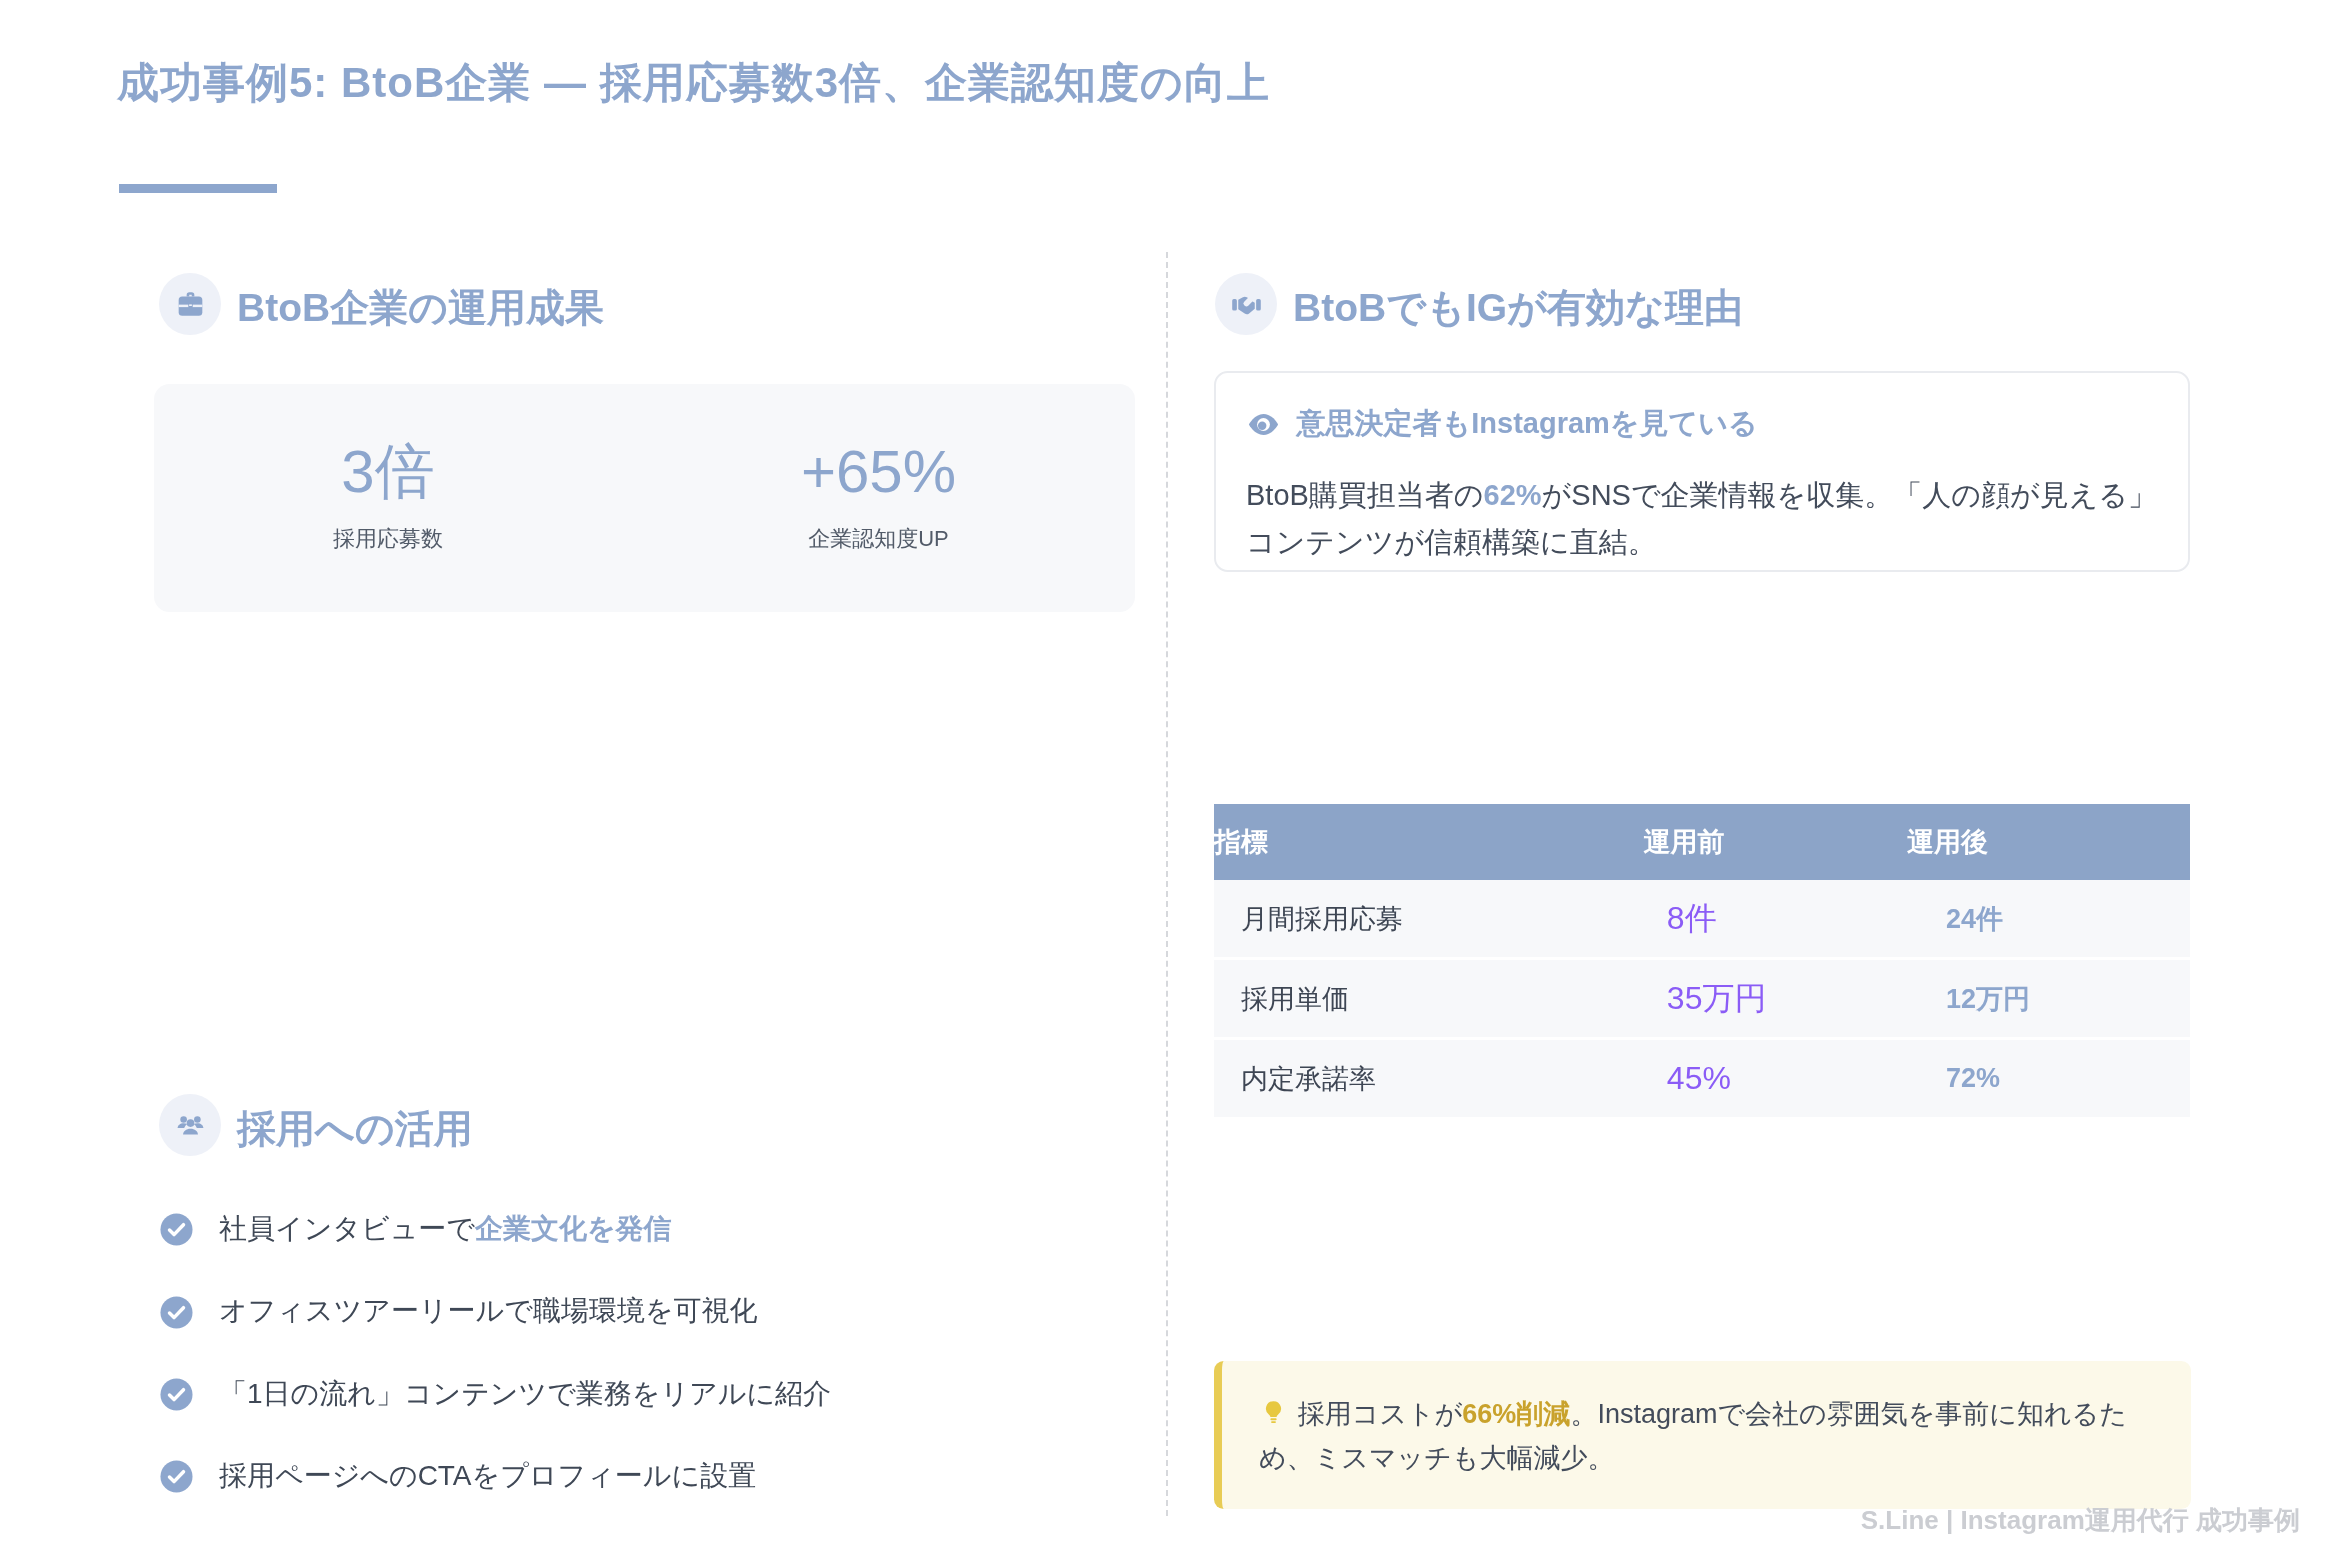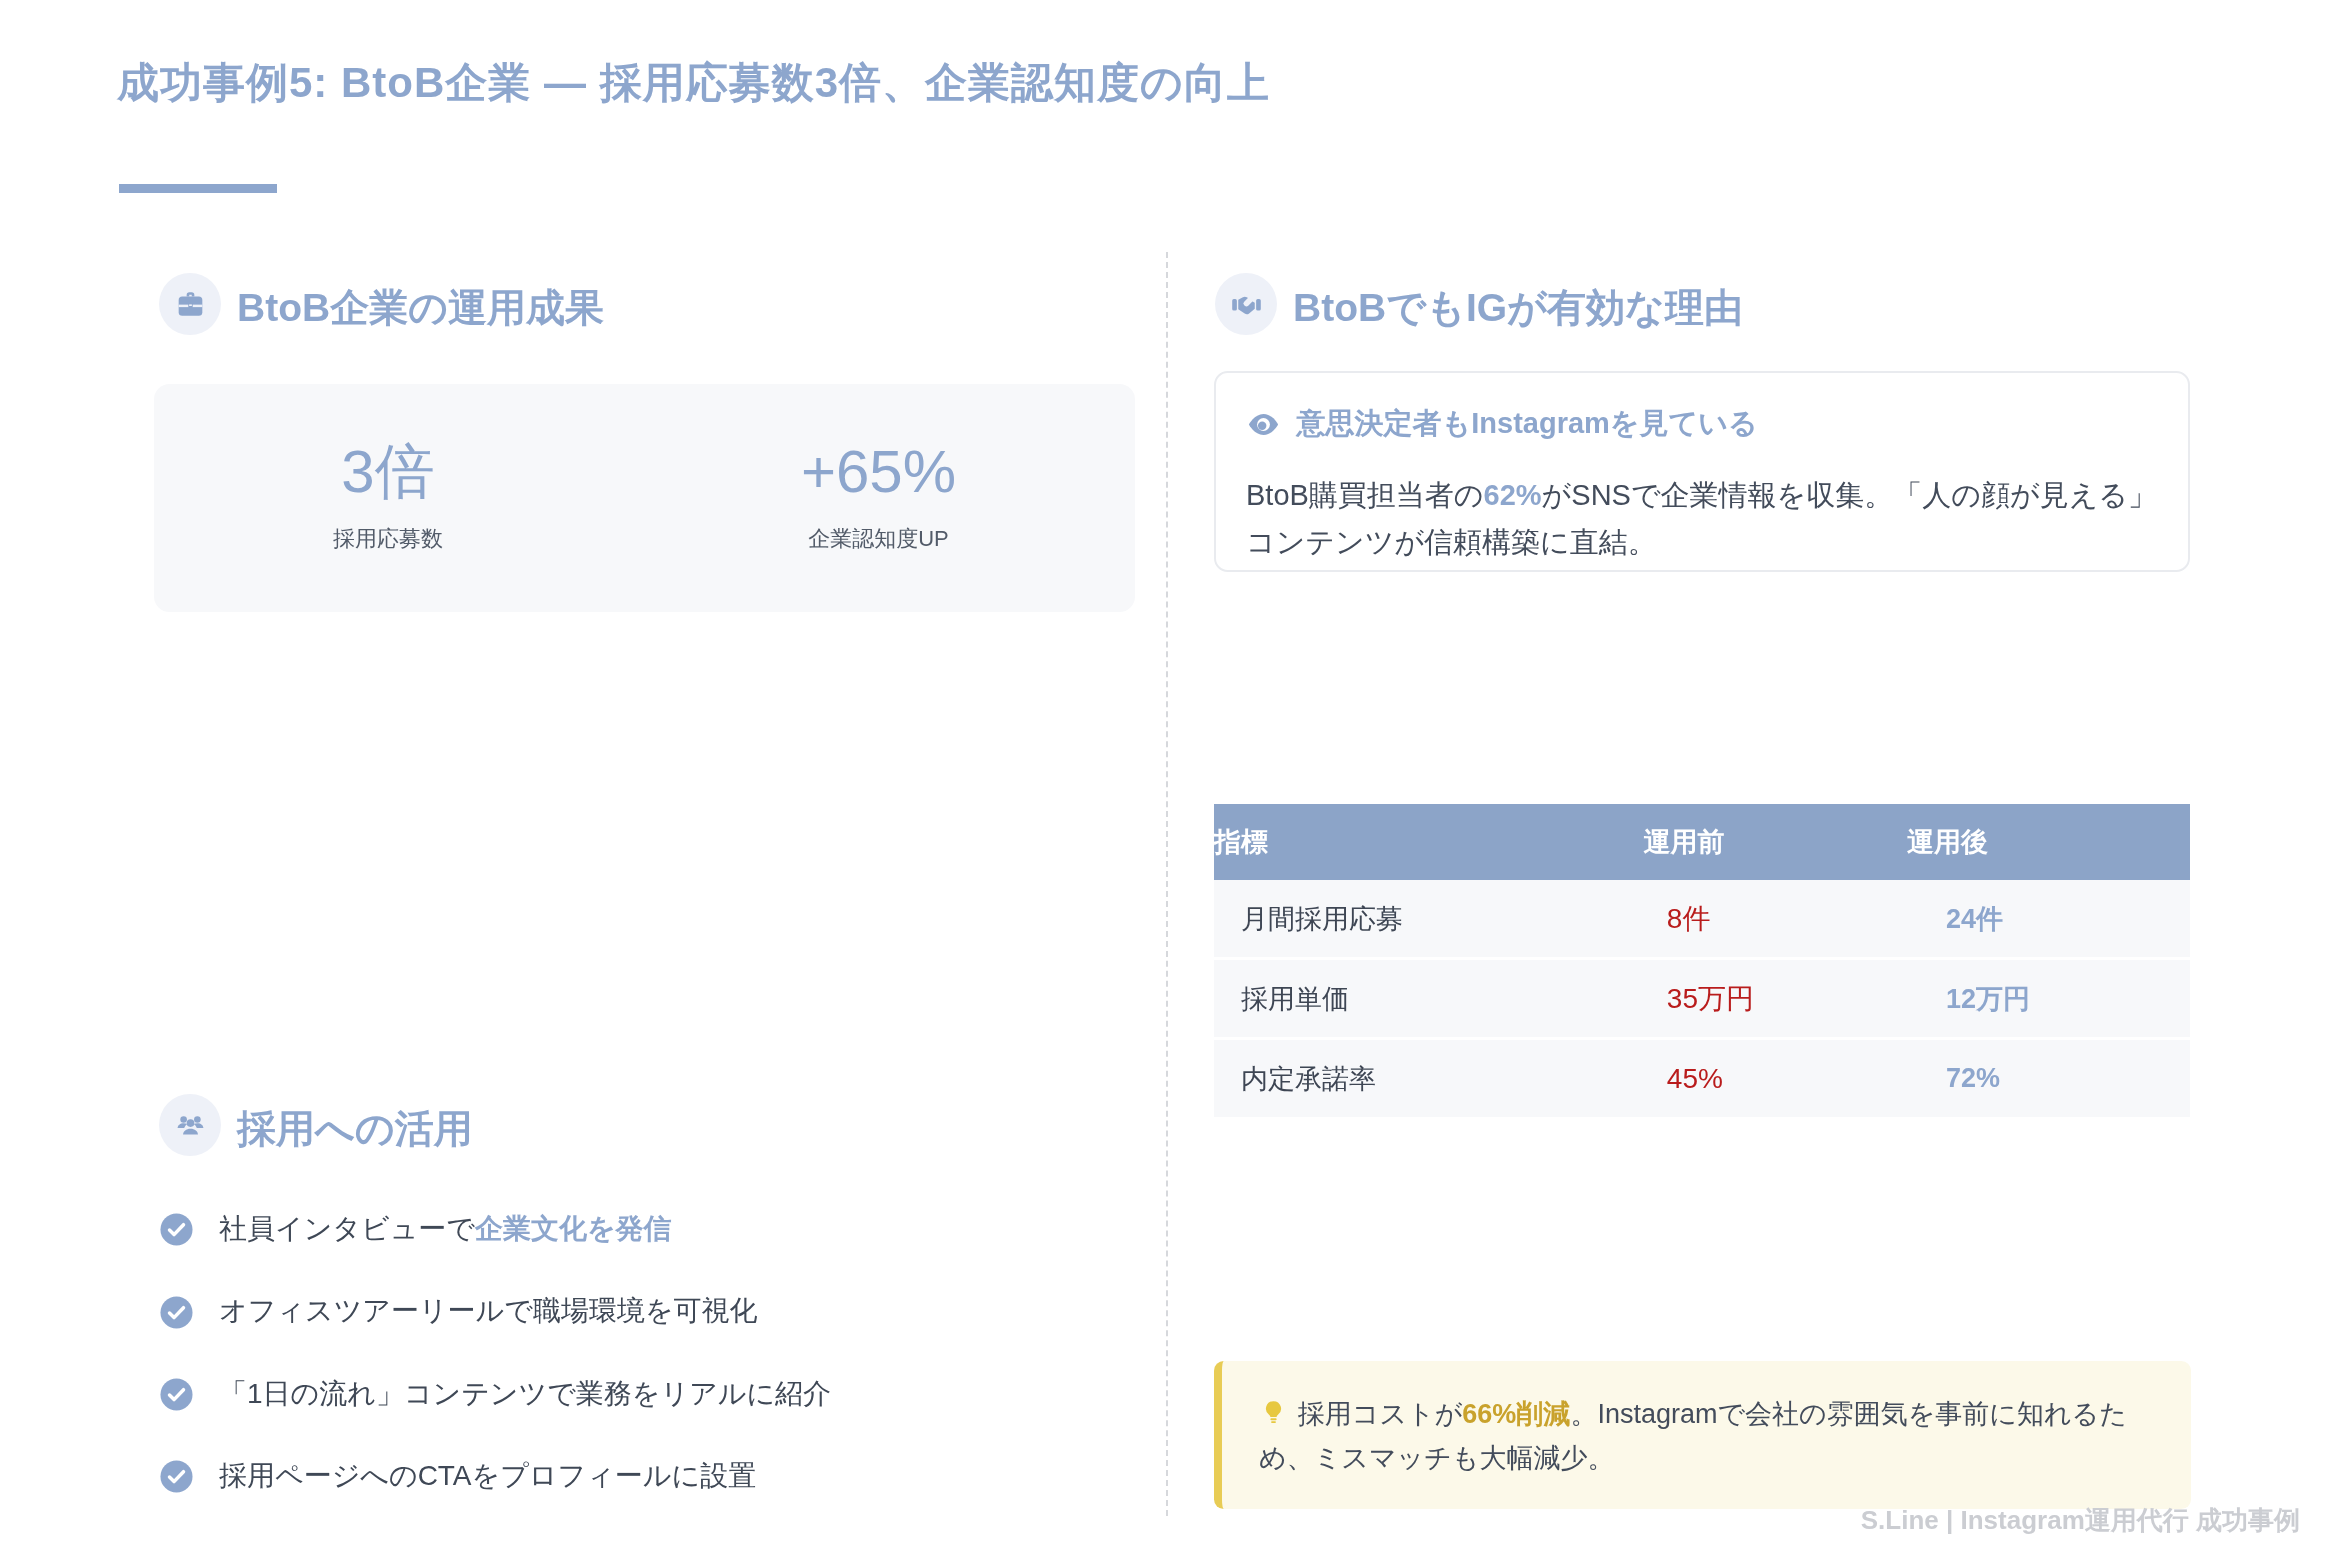--- a/index.html
+++ b/index.html
@@ -78,21 +78,21 @@
 
   
   .metrics-table{position:absolute;left:1214px;top:804px;width:976px;}
   .t-head{display:flex;height:76px;background:var(--table-header-blue);align-items:center;}
   .t-head .th{color:#fff;font-weight:bold;font-size:27px;text-align:left;}
   .t-row{display:flex;height:80px;background:var(--card-bg);align-items:center;border-bottom:3.9px solid #ffffff;}
   .c1{width:44%;}
   .c2{width:27%;}
   .c3{width:29%;}
   .t-row .c1{padding-left:27px;font-size:27px;color:#3e4654;}
-  .t-row .c2{padding-left:23.4px;font-size:28px;color:#b91c1c;}
+  .t-row .c2{padding-left:23.4px;font-size:32px;color:#8b5cf6;}
   .t-row .c3{padding-left:39px;font-size:27px;font-weight:bold;color:var(--accent-blue);}
 
   
   .checklist{position:absolute;left:159px;top:1211px;width:936px;}
   .check-item{display:flex;align-items:center;gap:25px;margin-bottom:46px;}
   .check-icon{width:35px;height:35px;flex:0 0 auto;margin-top:1px;}
   .check-icon svg{width:35px;height:35px;display:block;}
   .check-text{font-size:28px;color:#3f4856;line-height:1.3;}
 
   

